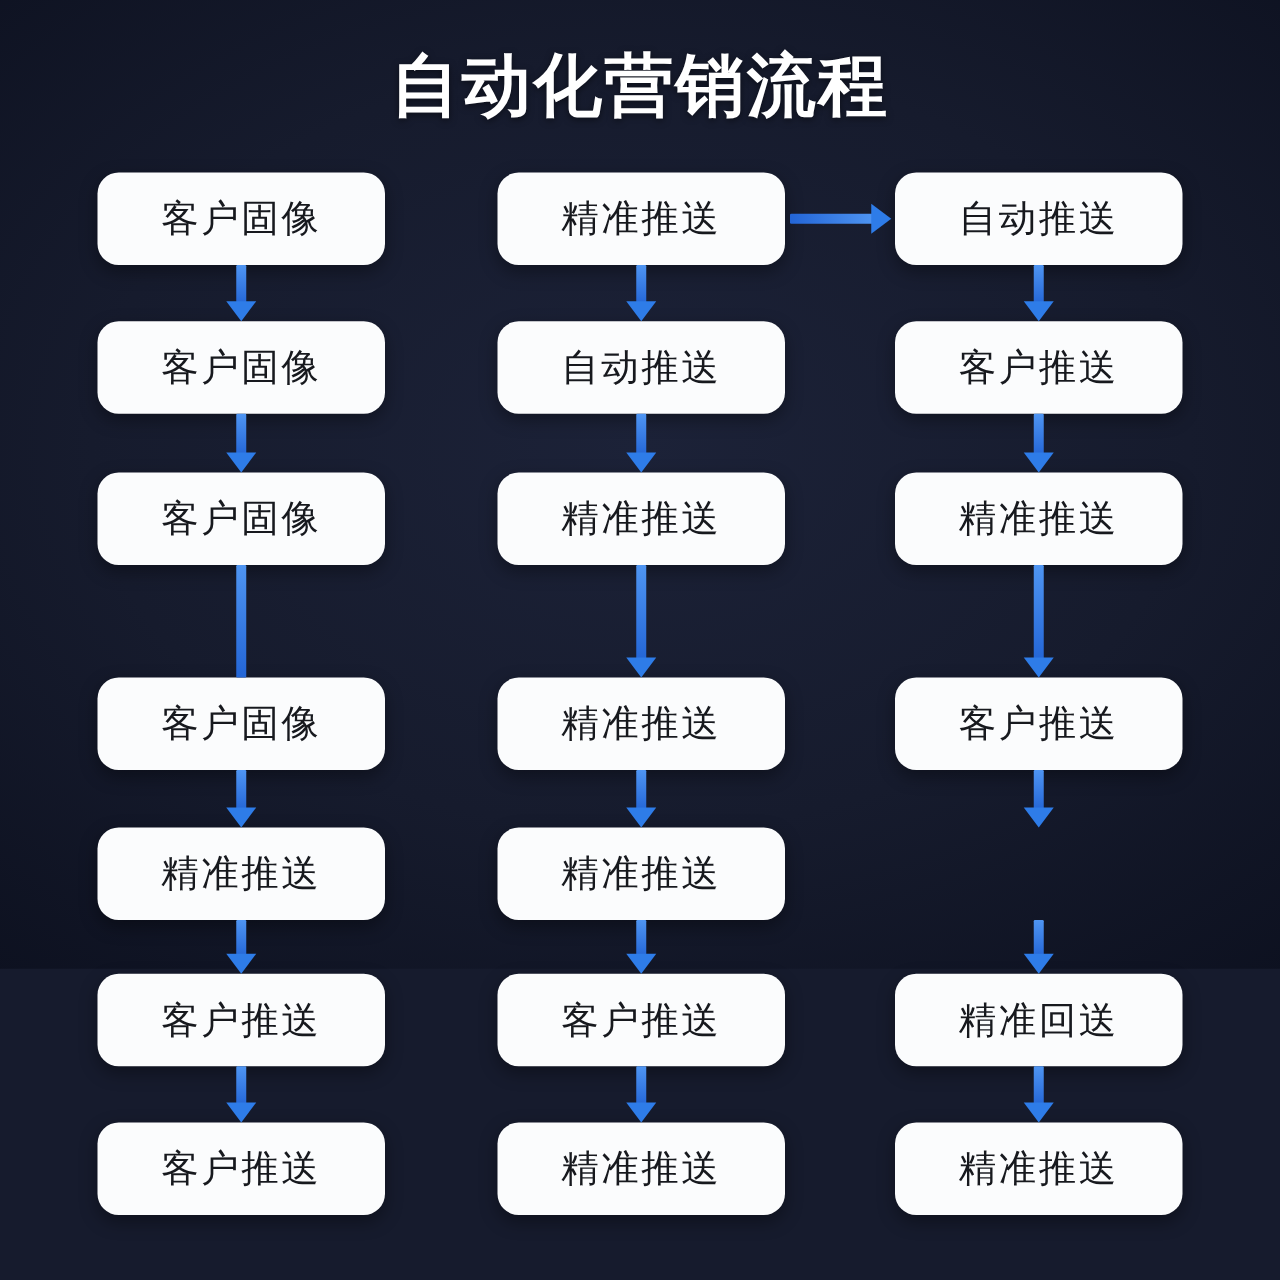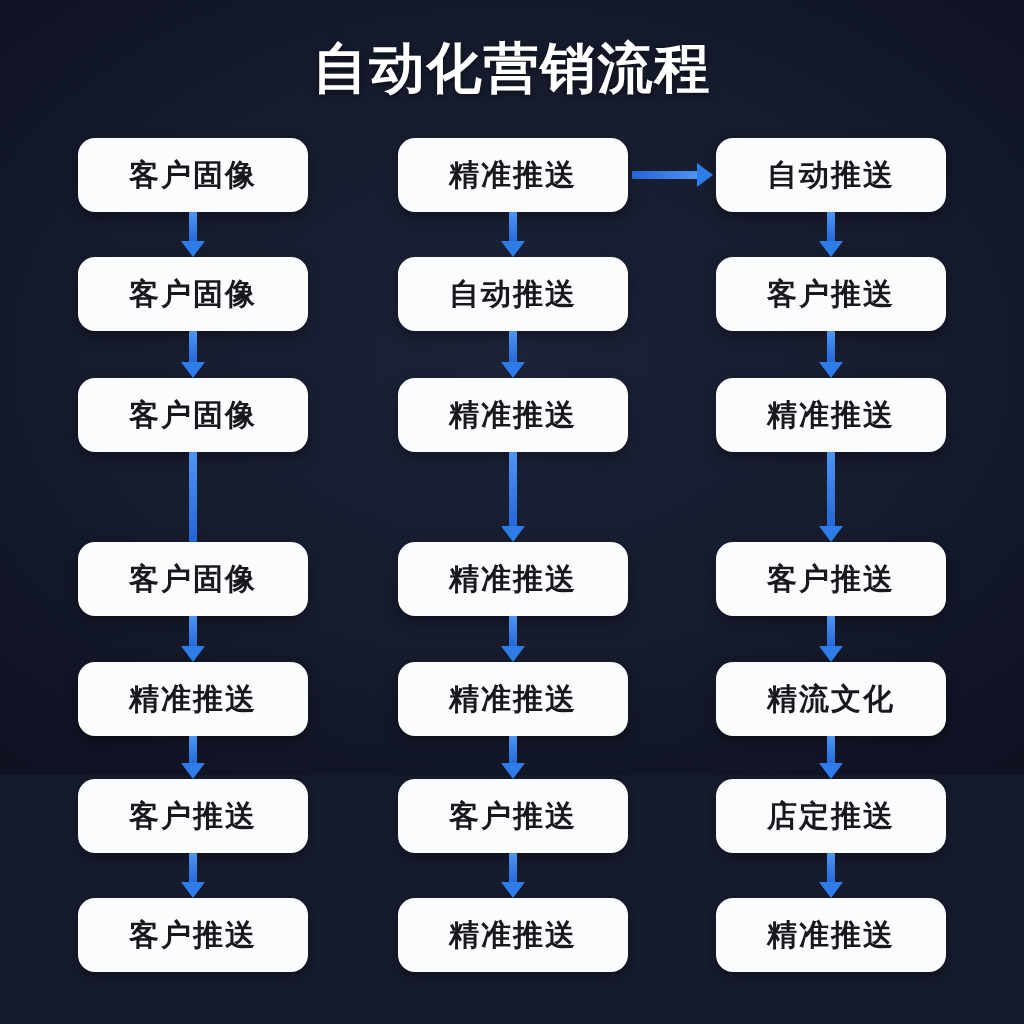--- a/index.html
+++ b/index.html
@@ -20,21 +20,21 @@
   .title {
     position:absolute; top:32px; left:0; width:100%; margin:0;
     text-align:center; color:var(--title-color);
     font-size:55px; font-weight:800; letter-spacing:2px;
     text-shadow:0 2px 6px rgba(0,0,0,.5);
   }
   .node {
     position:absolute; width:230px; height:74px;
     background:var(--box-fill); border-radius:17px;
     display:flex; align-items:center; justify-content:center;
-    font-size:30px; font-weight:700; color:var(--box-text); letter-spacing:2px;
+    font-size:30px; font-weight:400; color:var(--box-text); letter-spacing:2px;
     box-shadow:0 5px 14px rgba(0,0,0,.35);
   }
   .varrow { position:absolute; width:24px; }
   .varrow .shaft {
     position:absolute; left:50%; transform:translateX(-50%);
     top:0; bottom:13px; width:8px;
     background:linear-gradient(var(--arrow-light), var(--arrow-dark));
     border-radius:1px;
   }
   .varrow .head {
@@ -76,22 +76,21 @@
   <div class="node" style="left:398px;top:378px">精准推送</div>
   <div class="node" style="left:398px;top:542px">精准推送</div>
   <div class="node" style="left:398px;top:662px">精准推送</div>
   <div class="node" style="left:398px;top:779px">客户推送</div>
   <div class="node" style="left:398px;top:898px">精准推送</div>
 
   <div class="node" style="left:716px;top:138px">自动推送</div>
   <div class="node" style="left:716px;top:257px">客户推送</div>
   <div class="node" style="left:716px;top:378px">精准推送</div>
   <div class="node" style="left:716px;top:542px">客户推送</div>
-  <div class="node" style="left:716px;top:662px">精流文化</div>
-  <div class="node" style="left:716px;top:779px">店定推送</div>
+  <div class="node" style="left:716px;top:779px">精准回送</div>
   <div class="node" style="left:716px;top:898px">精准推送</div>
 
   <div class="varrow" style="left:181px;top:212px;height:45px">
       <i class="shaft"></i>
       <i class="head"></i>
     </div>
   <div class="varrow" style="left:181px;top:331px;height:47px">
       <i class="shaft"></i>
       <i class="head"></i>
     </div>

